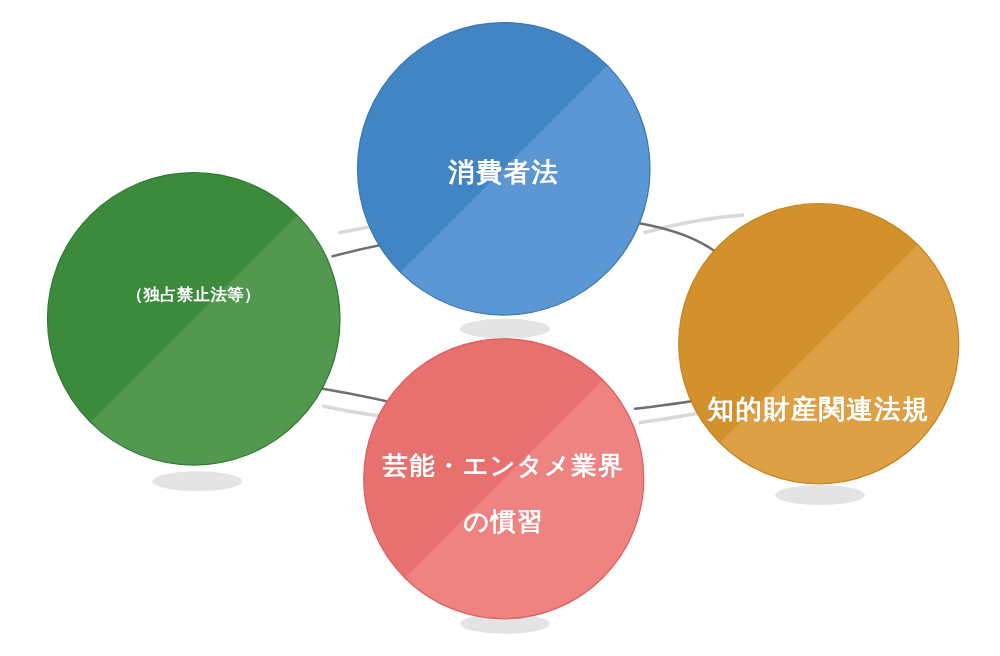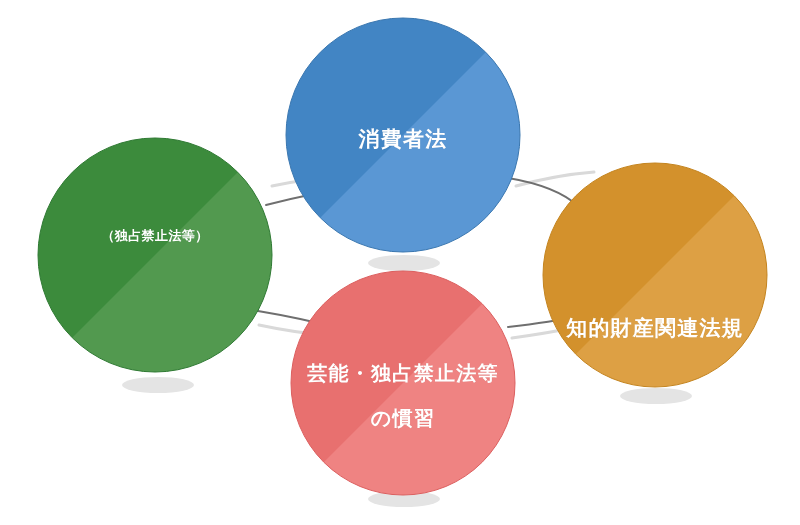--- a/index.html
+++ b/index.html
@@ -137,17 +137,17 @@
 
   <div class="node-label" style="left:283px; top:125px; width:240px;">
     <span class="main">消費者法</span>
   </div>
 
   <div class="node-label" style="left:535px; top:278px; width:240px;margin-top:36px;">
     <span class="main">知的財産関連法規</span>
   </div>
 
   <div class="node-label" style="left:283px; top:360px; width:240px;">
-    <span class="l1">芸能・独占禁止法等</span>
+    <span class="l1">芸能・エンタメ業界</span>
     <span class="l2">の慣習</span>
   </div>
 
 </div>
 
 </body></html>

